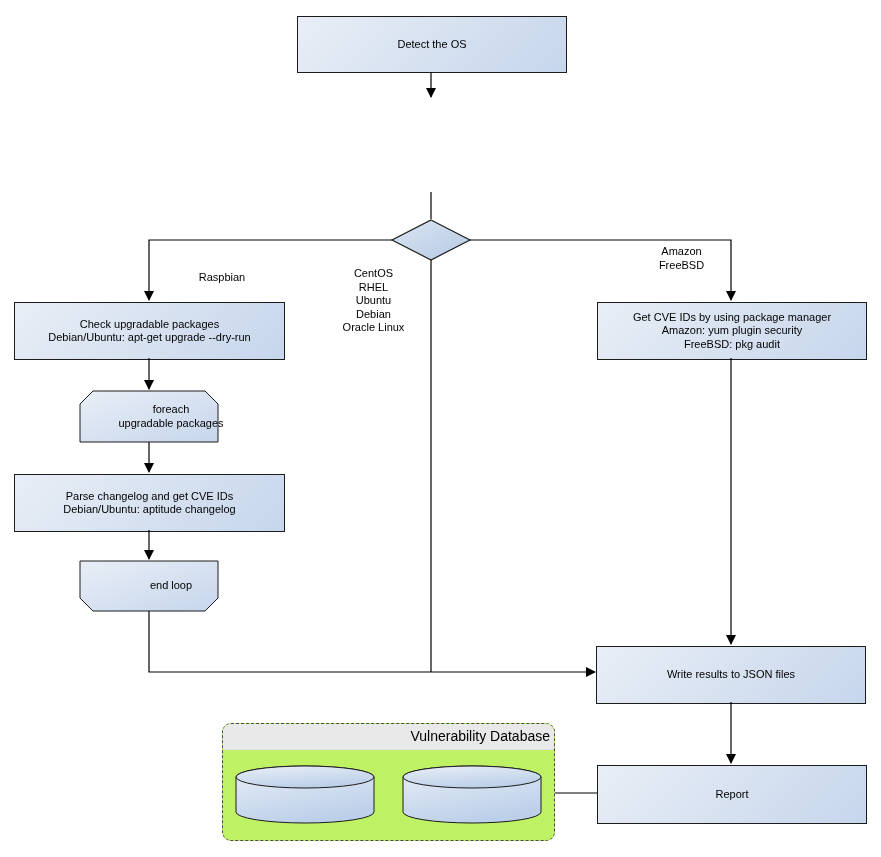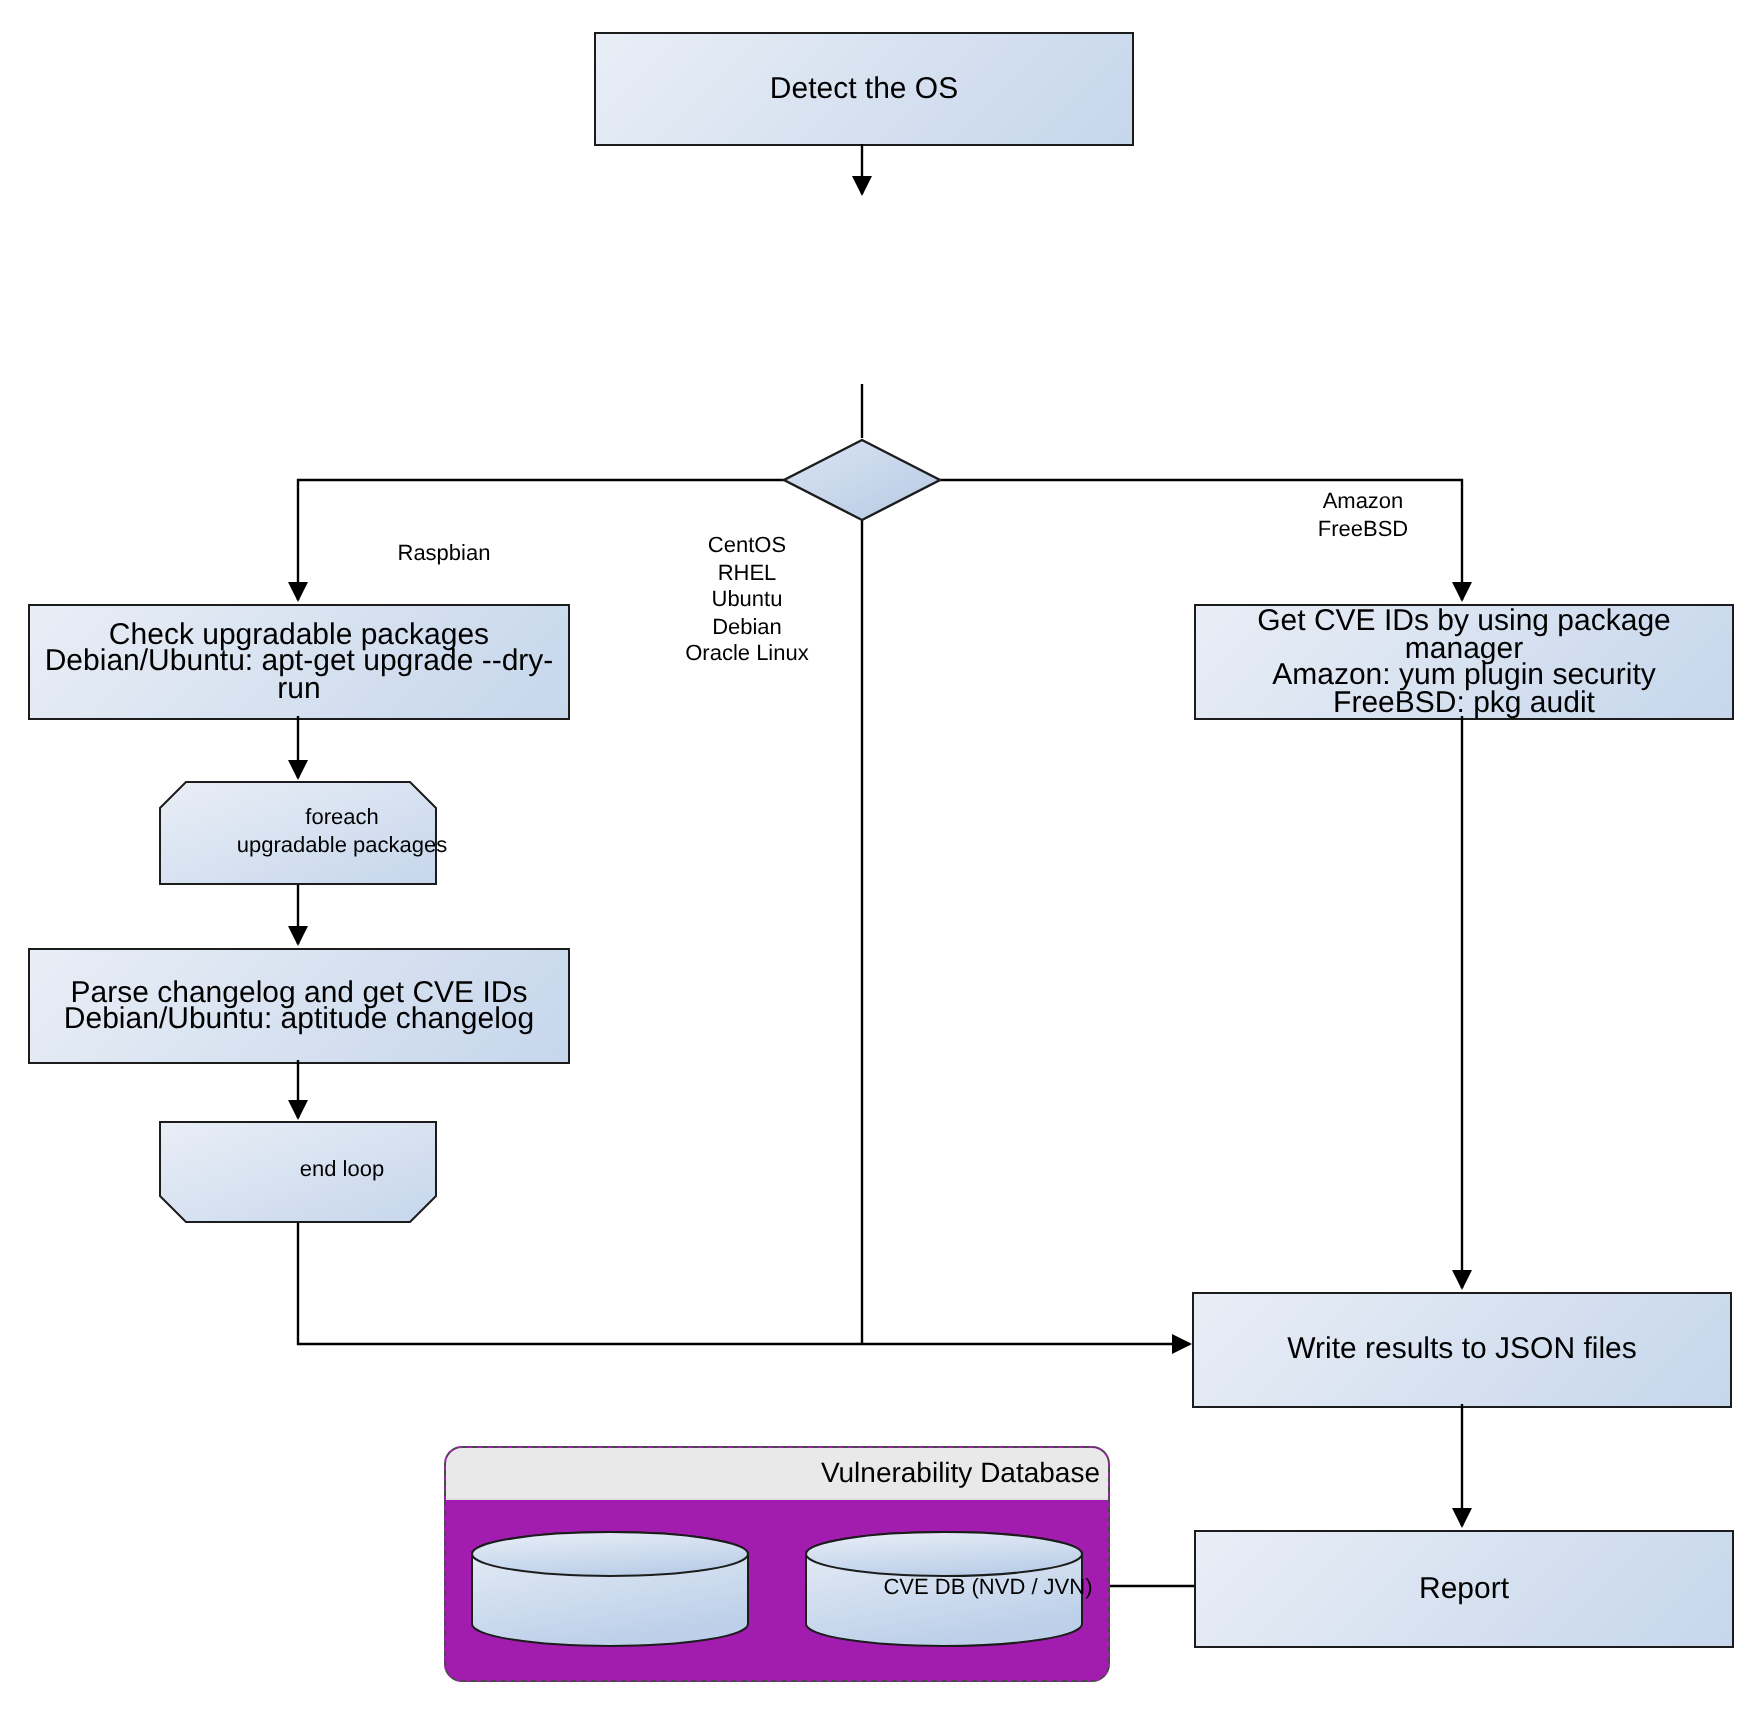--- a/index.html
+++ b/index.html
@@ -8,21 +8,21 @@
     width:881px;height:857px;
     background:#ffffff;
     font-family:"Liberation Sans", sans-serif;
     color:#000;
     overflow:hidden;
   }
   
   .layer-svg{position:absolute;left:0;top:0;z-index:2;pointer-events:none;}
   .node{position:absolute;z-index:1;
     display:flex;align-items:center;justify-content:center;
-    text-align:center;font-size:15px;line-height:13.5px;
+    text-align:center;font-size:11px;line-height:13.5px;
     white-space:pre-line;
     border:1px solid #1c1c1c;
     background:linear-gradient(135deg,#e9eef6 0%,#d9e3f1 45%,#c6d6ec 100%);
   }
   .shape-text{position:absolute;z-index:3;
     display:flex;align-items:center;justify-content:center;
     text-align:center;font-size:11px;line-height:13.5px;white-space:pre-line;padding-left:22px;}
   .edge-label{position:absolute;z-index:3;
     text-align:center;font-size:11px;line-height:13.5px;white-space:pre-line;}
   
@@ -40,21 +40,21 @@
   .t-cvedb   {left:403px;top:772px;width:138px;height:46px;}
   
   .l-raspbian{left:178px;top:271px;width:88px;}
   .l-centeros{left:327px;top:267px;width:93px;}
   .l-amazon  {left:645px;top:245px;width:73px;}
   
   .vdb{
     position:absolute;z-index:0;
     left:222px;top:723px;width:333px;height:118px;
     box-sizing:border-box;
-    background:#a21caf;
+    background:#bef264;
     border:1.5px dashed #4a4a4a;
     border-radius:9px;
   }
   .vdb-header{
     position:absolute;left:0;top:0;right:0;height:25px;
     background:#e9e9e9;
     border-radius:8px 8px 0 0;
     border-bottom:1px solid #e0e0e0;
   }
   .vdb-title{
@@ -130,21 +130,20 @@
 Debian/Ubuntu: aptitude changelog</div>
   <div class="node n-getcve">Get CVE IDs by using package manager
 Amazon: yum plugin security
 FreeBSD: pkg audit</div>
   <div class="node n-write">Write results to JSON files</div>
   <div class="node n-report">Report</div>
 
   <div class="shape-text t-foreach">foreach
 upgradable packages</div>
   <div class="shape-text t-endloop">end loop</div>
-  <div class="shape-text t-cvedb">CVE DB (NVD / JVN)</div>
 
   <div class="edge-label l-raspbian">Raspbian</div>
   <div class="edge-label l-centeros">CentOS
 RHEL
 Ubuntu
 Debian
 Oracle Linux</div>
   <div class="edge-label l-amazon">Amazon
 FreeBSD</div>
 

